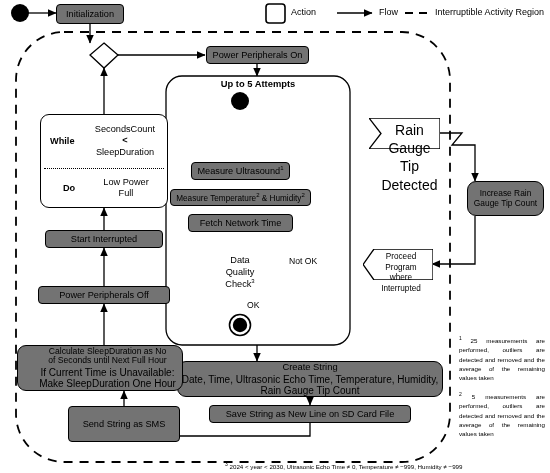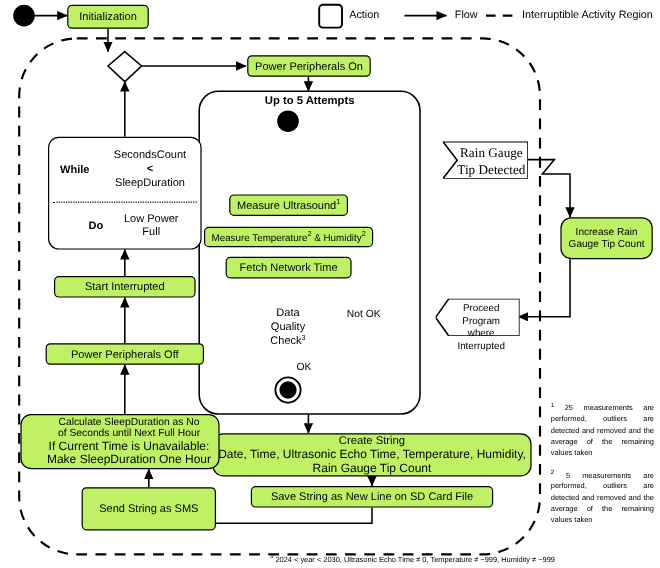--- a/index.html
+++ b/index.html
@@ -3,21 +3,21 @@
 <meta charset="utf-8">
 <style>
   html,body{margin:0;padding:0;background:#ffffff;}
   body{
     width:550px;height:473px;position:relative;overflow:hidden;
     font-family:"Liberation Sans","DejaVu Sans",sans-serif;
     color:#000000;
   }
   #canvas{position:absolute;left:0;top:0;width:550px;height:473px;}
   .node{position:absolute;box-sizing:border-box;display:flex;flex-direction:column;
-        align-items:center;justify-content:center;text-align:center;background:#bef264;
+        align-items:center;justify-content:center;text-align:center;background:#737373;
         border:1.2px solid #000;line-height:1.12;}
   .action{border-radius:4px;font-size:9.2px;}
   .bigaction{border-radius:9px;}
   .label{display:block;}
   .sub{font-size:10px;}
   .sup{font-size:6px;vertical-align:super;}
   .legend-item{position:absolute;font-size:9px;white-space:nowrap;}
   .footnote{position:absolute;font-size:6.2px;line-height:1.5;text-align:justify;
             text-justify:inter-word;color:#000;}
   .footnote .fnum{font-size:5px;vertical-align:super;}
@@ -175,31 +175,31 @@
 <div class="whilerow" style="left:46px;top:114px;width:120px;height:54px;">
   <span class="kw" style="width:34px;text-align:left;padding-left:4px;">While</span>
   <span class="whiletxt" style="flex:1;">
     <span>SecondsCount</span><br>
     <span style="font-weight:bold;">&lt;</span><br>
     <span>SleepDuration</span>
   </span>
 </div>
 <div class="dotted-sep" style="left:44px;top:168px;width:120px;"></div>
 <div class="whilerow" style="left:46px;top:168px;width:120px;height:40px;">
-  <span class="kw" style="width:34px;text-align:right;padding-left:6px;">Do</span>
+  <span class="kw" style="width:34px;text-align:center;padding-left:6px;">Do</span>
   <span class="whiletxt" style="flex:1;">
     <span>Low Power</span><br>
     <span>Full</span>
   </span>
 </div>
 
 <svg style="position:absolute;left:369px;top:118px;" width="71" height="31">
   <polygon points="0,0 71,0 71,31 0,31 12,15.5" fill="#fff" stroke="#000" stroke-width="1.3"></polygon>
 </svg>
-<div style="position:absolute;left:381px;top:121px;width:57px;text-align:center;font-size:11px;line-height:1.3;font-family:Liberation Serif, serif;">
+<div style="position:absolute;left:381px;top:121px;width:57px;text-align:center;font-size:14px;line-height:1.3;">
   <span>Rain Gauge</span><br>
   <span>Tip Detected</span>
 </div>
 
 <div class="node bigaction" style="left:467px;top:181px;width:77px;height:35px;font-size:8.4px;">
   <span>Increase Rain</span>
   <span>Gauge Tip Count</span>
 </div>
 
 <svg style="position:absolute;left:363px;top:249px;" width="70" height="31">

